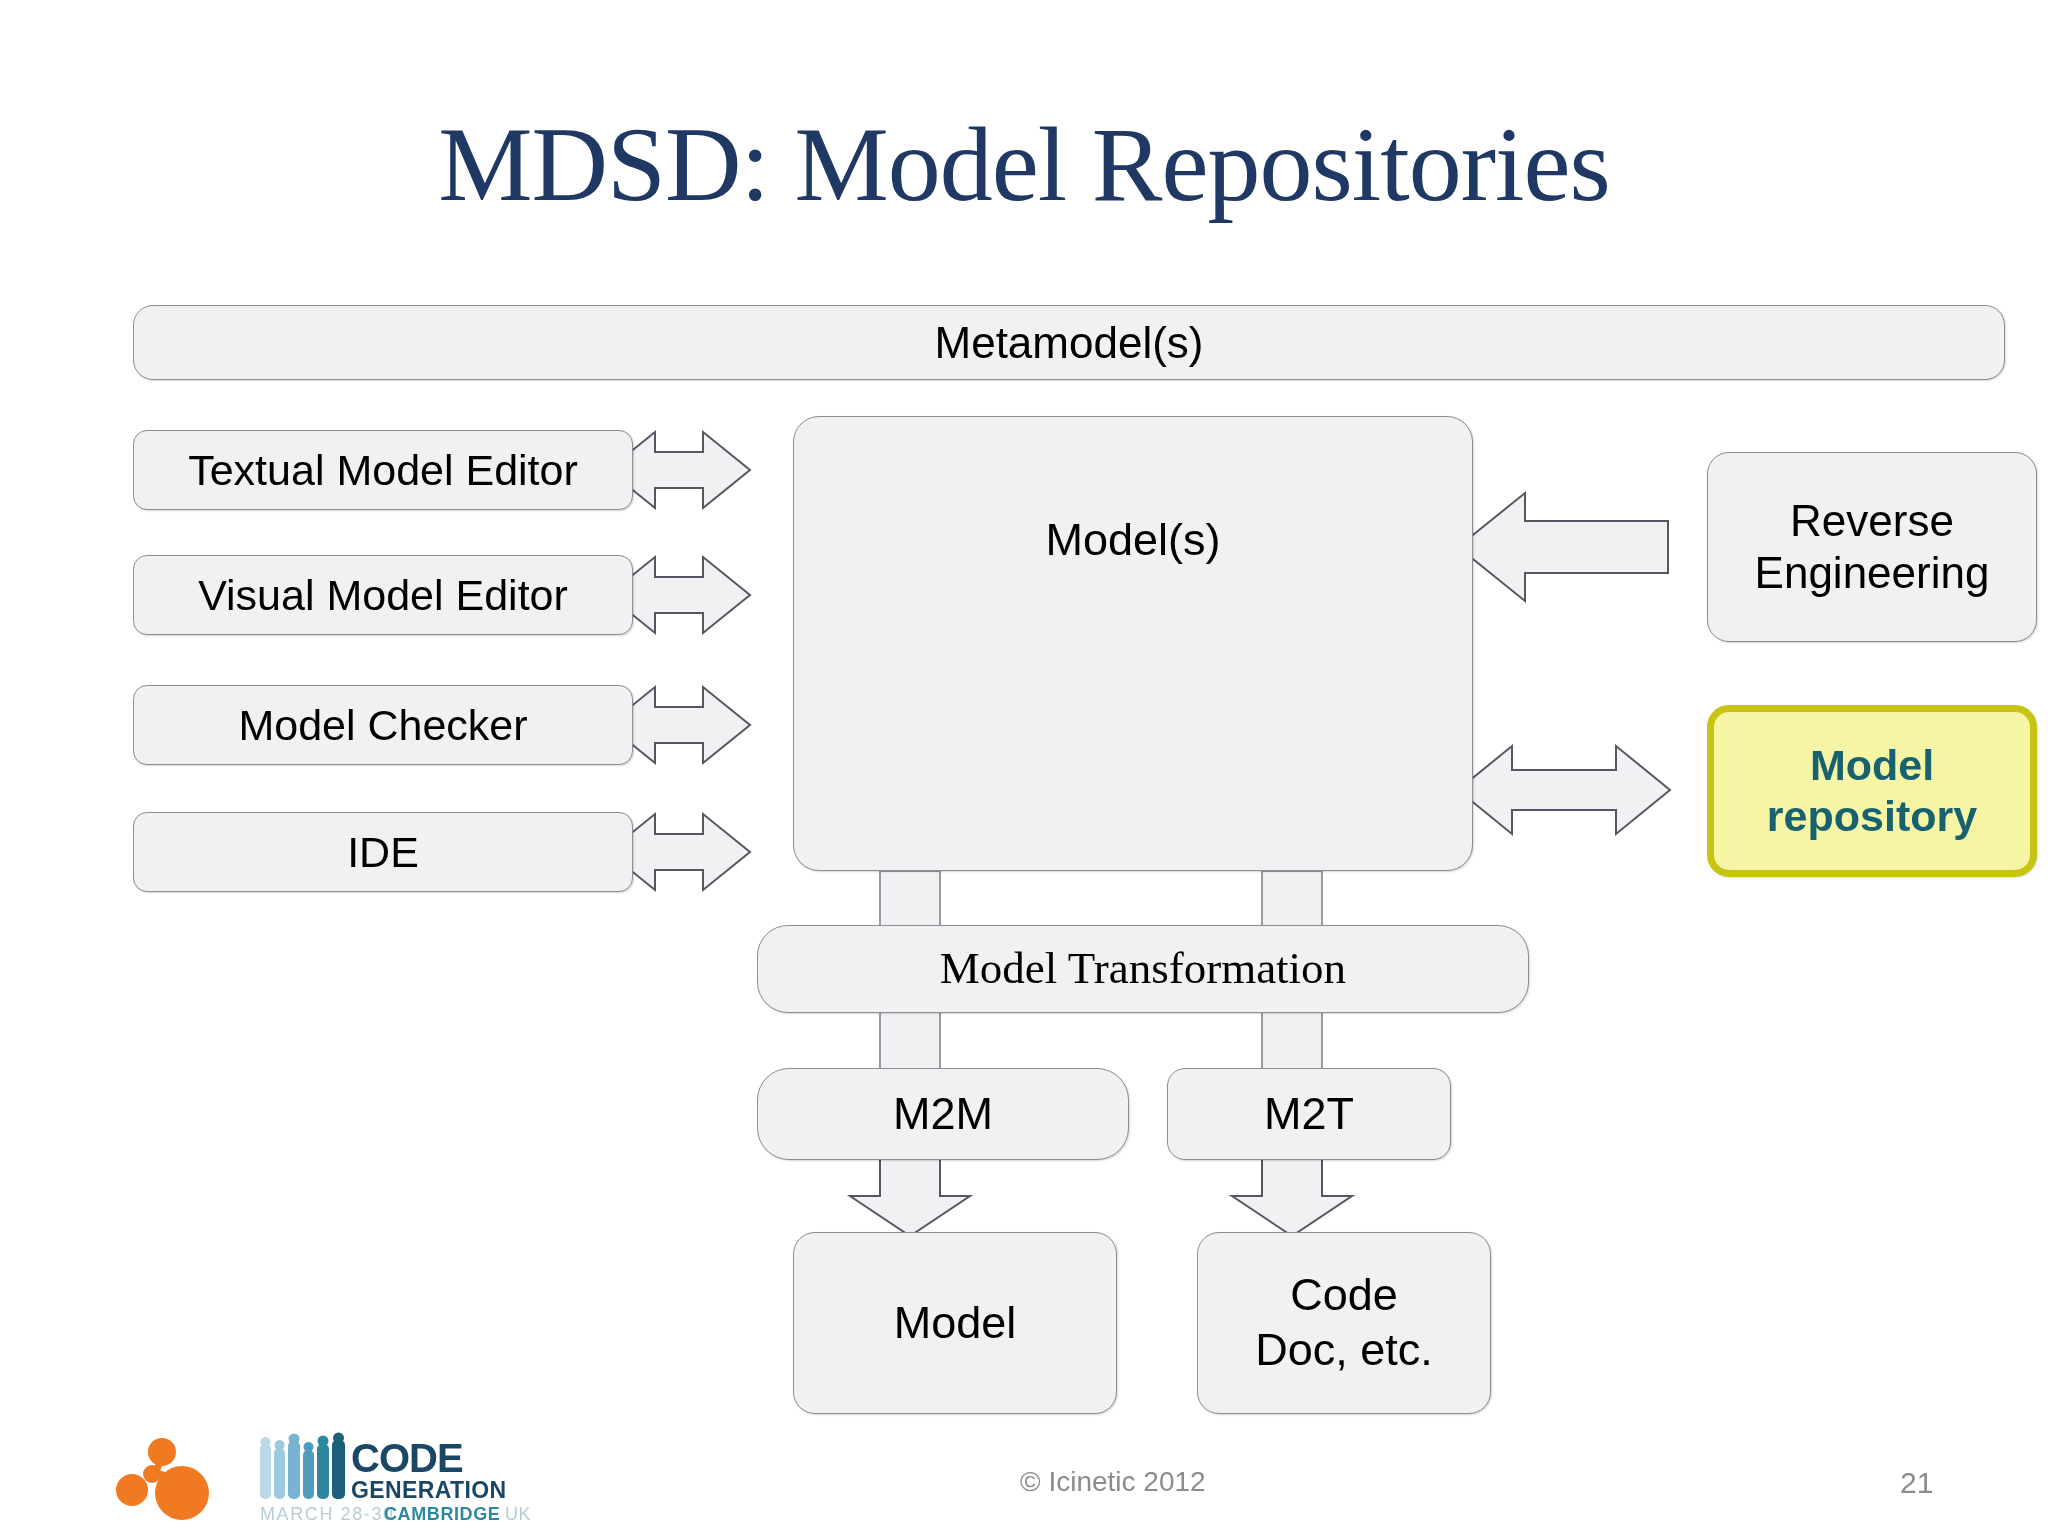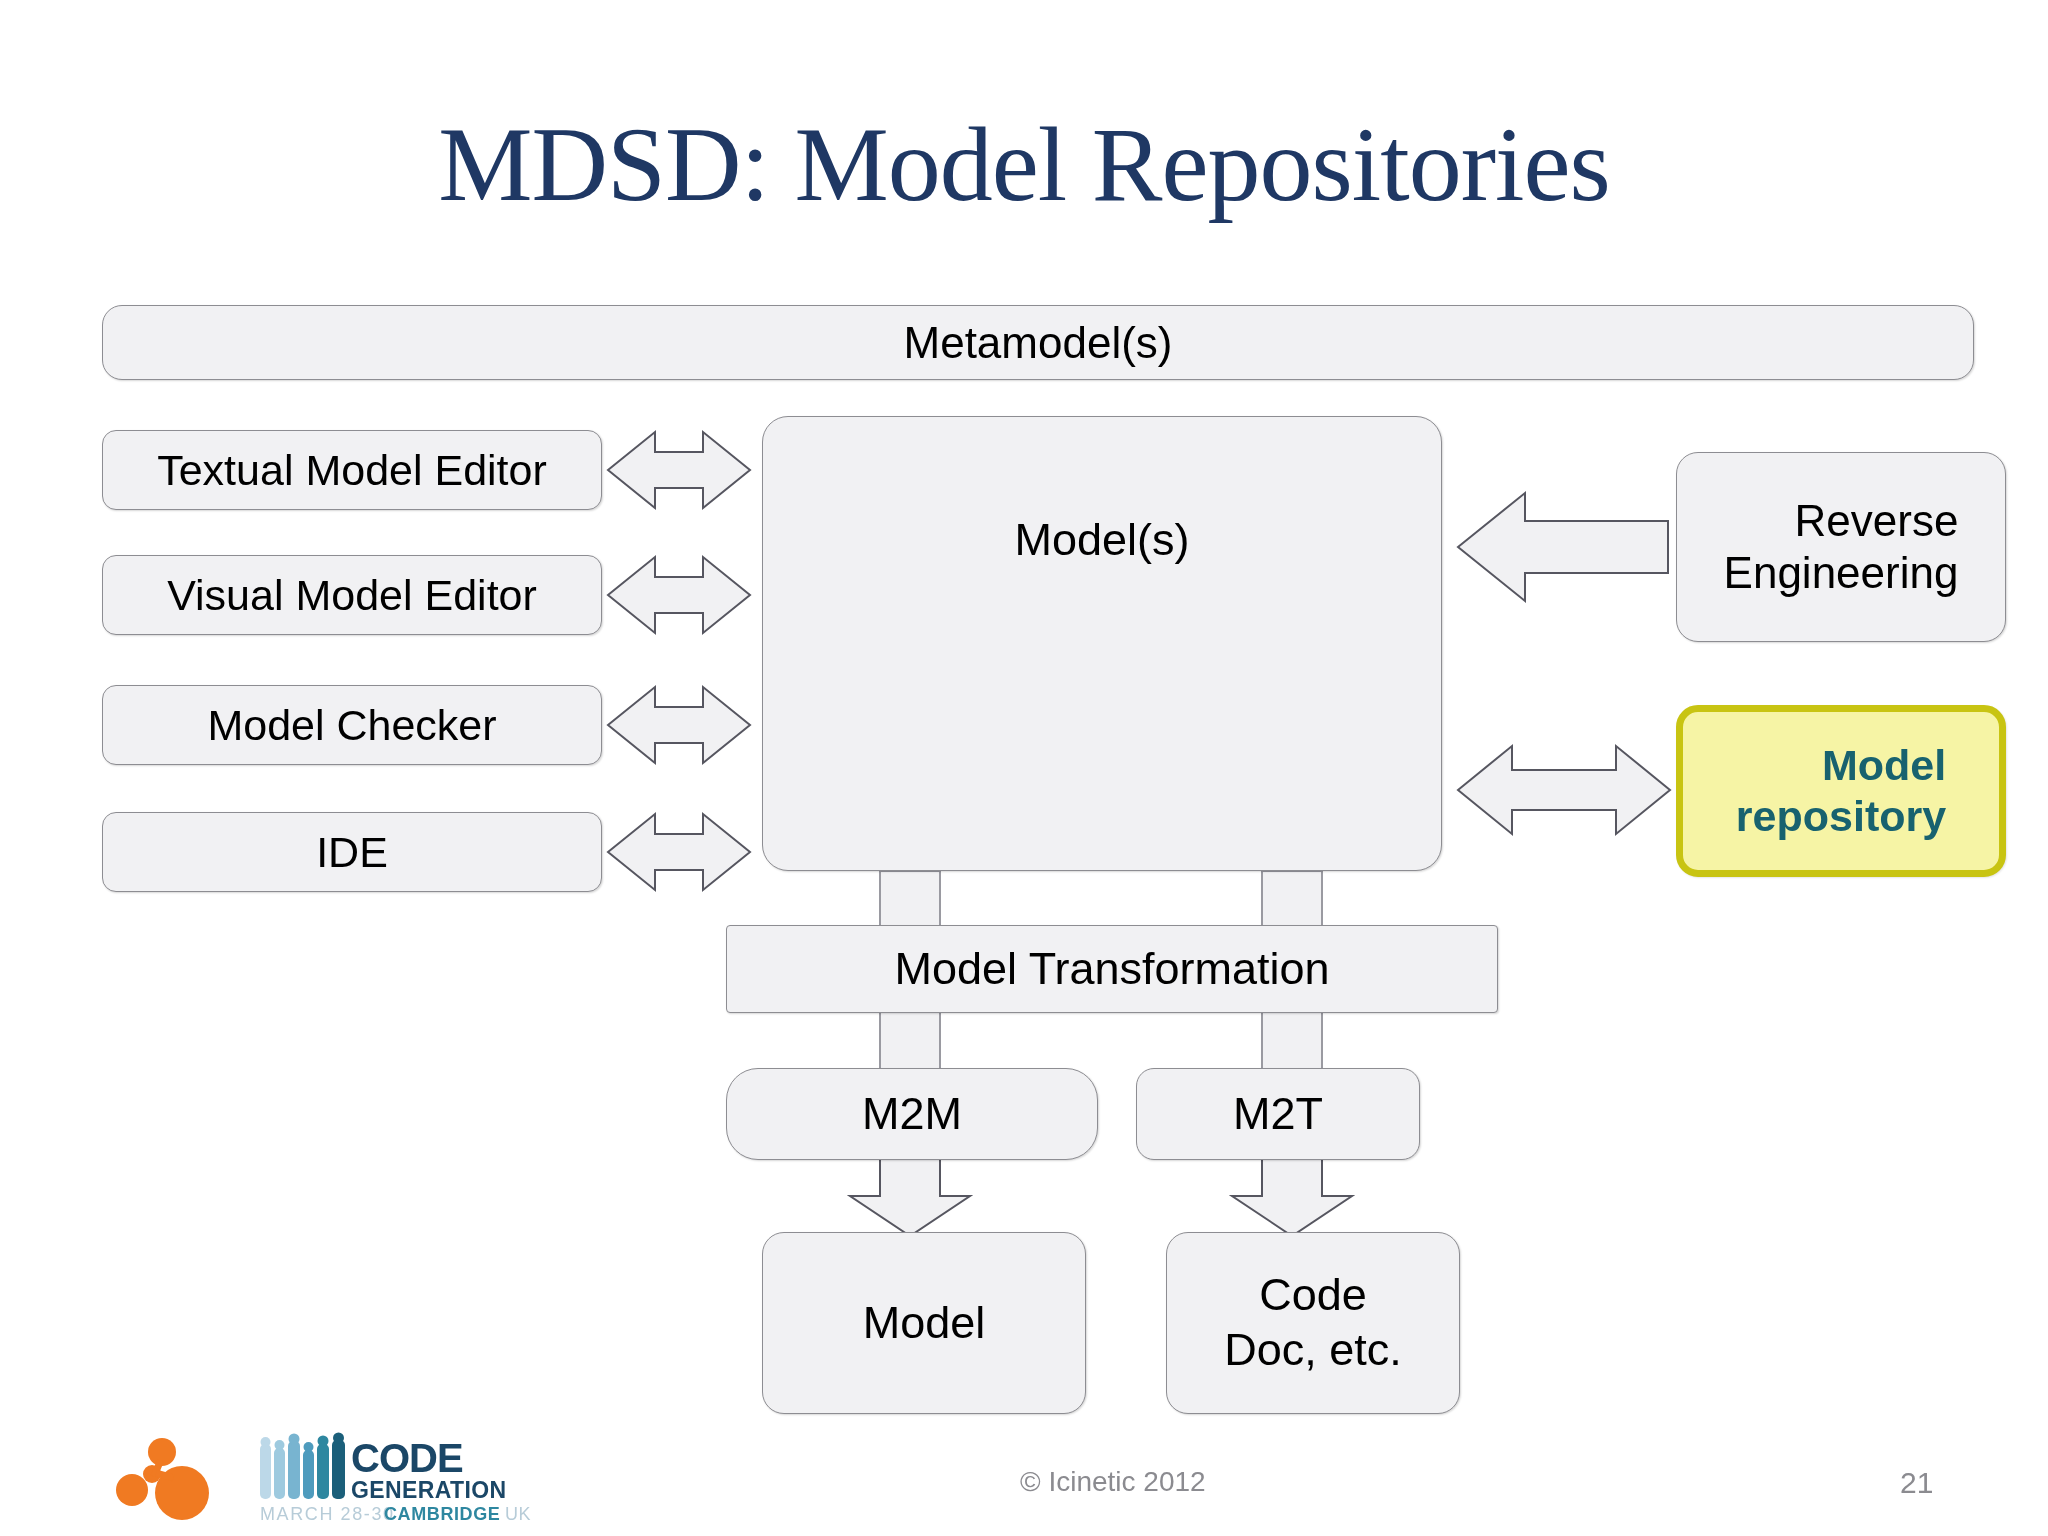--- a/index.html
+++ b/index.html
@@ -34,26 +34,27 @@
   
   .dbox {
     position: absolute;
     box-sizing: border-box;
     background: #f1f1f3;
     border: 1.5px solid #8d8d92;
     border-radius: 14px;
     display: flex;
     align-items: center;
     justify-content: center;
-    text-align: right;
+    text-align: center;
     color: #000000;
     font-size: 43px;
     font-weight: 400;
     line-height: 1.18;
     box-shadow: 1px 1px 2px rgba(0,0,0,0.16);
+    margin-left: 31px;
   }
 
   
   #metamodel-bar {
     left: 102px;
     top: 305px;
     width: 1872px;
     height: 75px;
     border-radius: 20px;
     font-size: 44px;
@@ -105,22 +106,23 @@
     font-size: 43px;
     box-shadow: 1px 1px 2px rgba(0,0,0,0.10);
   }
 
   
   #box-model-transformation {
     left: 726px;
     top: 925px;
     width: 772px;
     height: 88px;
-    border-radius: 4px;
-    font-size: 45px;
+    border-radius: 31px;
+    font-size: 45px;
+    font-family: Liberation Serif, serif;
   }
   #box-m2m {
     left: 726px;
     top: 1068px;
     width: 372px;
     height: 92px;
     border-radius: 32px;
     font-size: 45px;
   }
   #box-m2t {

